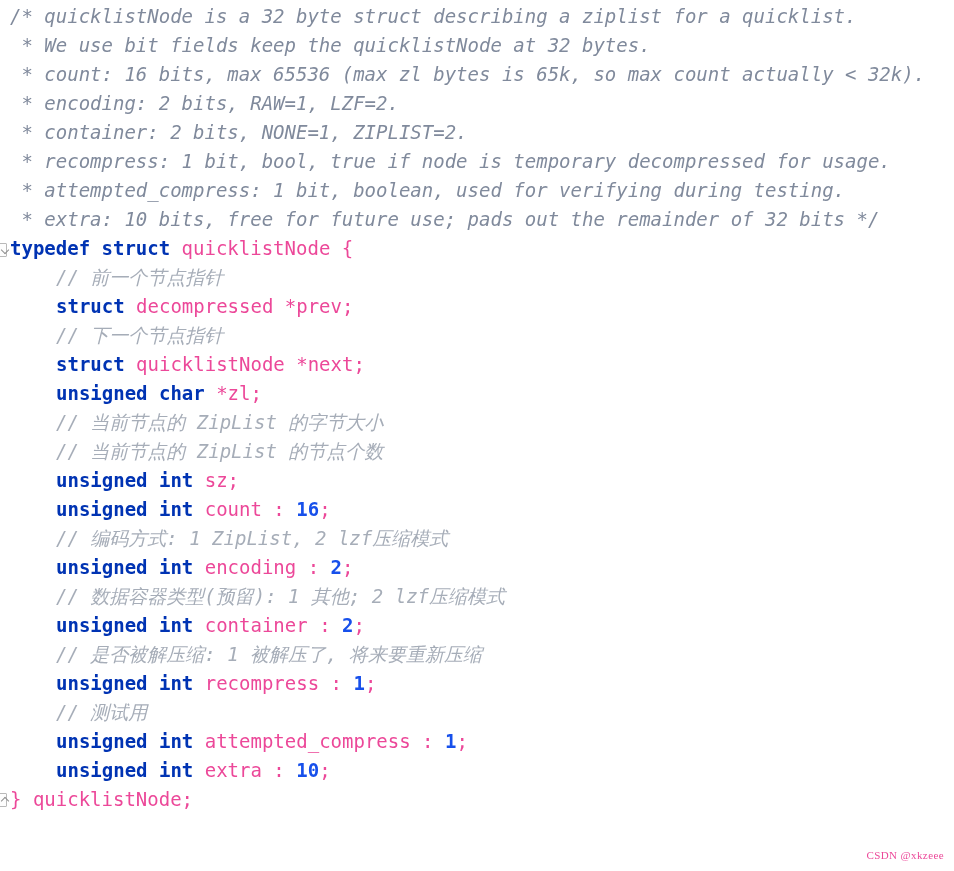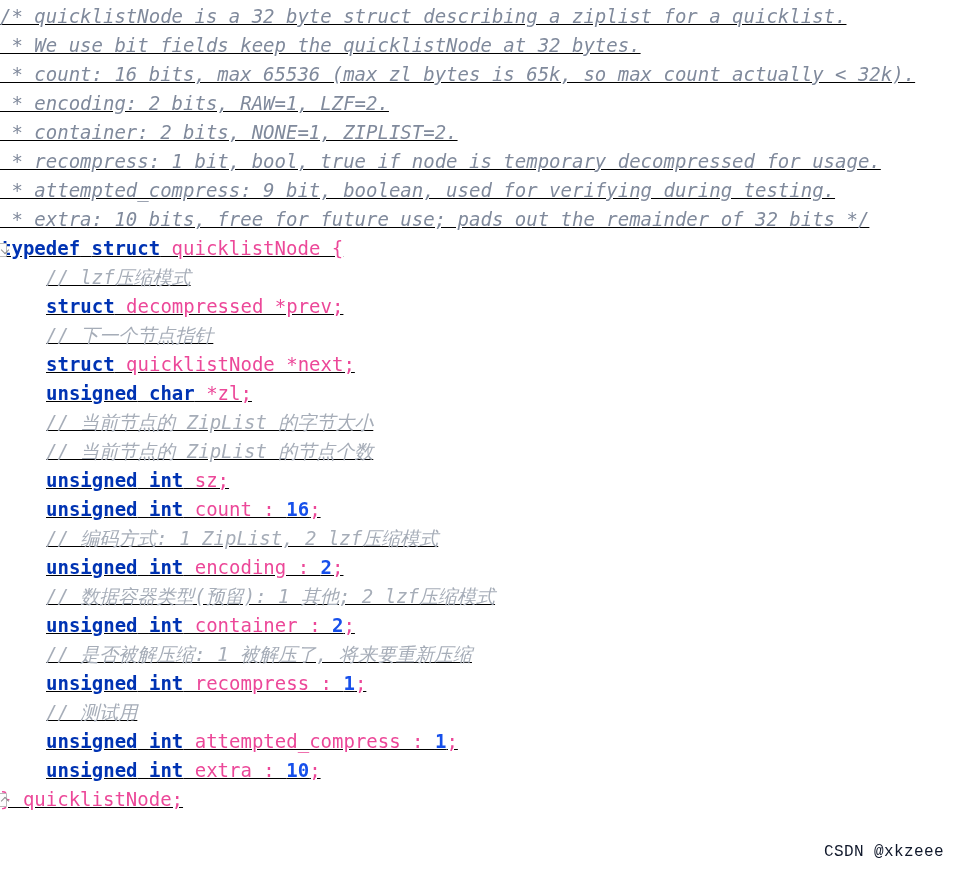--- a/index.html
+++ b/index.html
@@ -20,23 +20,22 @@
     background: #ffffff;
     padding-top: 2px;
     box-sizing: border-box;
   }
   .code-line {
     position: relative;
     height: 29px;
     line-height: 29px;
     font-size: 19px;
     white-space: pre;
-    padding-left: 0;
+    padding-left: 10px;
     letter-spacing: 0px;
-    text-decoration: underline;
   }
   .code-line .txt {
     display: inline;
   }
   
   .tok-blockcomment {
     color: #808a9c;
     font-style: italic;
     font-family: "DejaVu Sans Mono", "Liberation Mono", monospace;
   }
@@ -89,42 +88,42 @@
     top: 8px;
   }
   .fold-close::after {
     transform: rotate(135deg);
     top: 4px;
   }
   #watermark {
     position: absolute;
     right: 10px;
     bottom: 10px;
-    font-family: Liberation Mono, monospace;
-    font-size: 16px;
-    color: #0f172a;
+    font-family: Liberation Serif, serif;
+    font-size: 11px;
+    color: #ec4899;
     letter-spacing: 0.4px;
     white-space: pre;
   }
 </style>
 </head>
 <body>
 
 <div id="editor">
   <div id="code-area">
       <div class="code-line"><span class="txt tok-blockcomment">/* quicklistNode is a 32 byte struct describing a ziplist for a quicklist.</span></div>
       <div class="code-line"><span class="txt tok-blockcomment"> * We use bit fields keep the quicklistNode at 32 bytes.</span></div>
       <div class="code-line"><span class="txt tok-blockcomment"> * count: 16 bits, max 65536 (max zl bytes is 65k, so max count actually &lt; 32k).</span></div>
       <div class="code-line"><span class="txt tok-blockcomment"> * encoding: 2 bits, RAW=1, LZF=2.</span></div>
       <div class="code-line"><span class="txt tok-blockcomment"> * container: 2 bits, NONE=1, ZIPLIST=2.</span></div>
       <div class="code-line"><span class="txt tok-blockcomment"> * recompress: 1 bit, bool, true if node is temporary decompressed for usage.</span></div>
-      <div class="code-line"><span class="txt tok-blockcomment"> * attempted_compress: 9 bit, boolean, used for verifying during testing.</span></div>
+      <div class="code-line"><span class="txt tok-blockcomment"> * attempted_compress: 1 bit, boolean, used for verifying during testing.</span></div>
       <div class="code-line"><span class="txt tok-blockcomment"> * extra: 10 bits, free for future use; pads out the remainder of 32 bits */</span></div>
       <div class="code-line"><span class="fold-marker fold-open"></span><span class="txt tok-keyword">typedef</span><span class="txt tok-plain"> </span><span class="txt tok-keyword">struct</span><span class="txt tok-plain"> quicklistNode {</span></div>
-      <div class="code-line"><span class="indent"></span><span class="txt tok-linecomment">// lzf压缩模式</span></div>
+      <div class="code-line"><span class="indent"></span><span class="txt tok-linecomment">// 前一个节点指针</span></div>
       <div class="code-line"><span class="indent"></span><span class="txt tok-keyword">struct</span><span class="txt tok-plain"> decompressed *prev;</span></div>
       <div class="code-line"><span class="indent"></span><span class="txt tok-linecomment">// 下一个节点指针</span></div>
       <div class="code-line"><span class="indent"></span><span class="txt tok-keyword">struct</span><span class="txt tok-plain"> quicklistNode *next;</span></div>
       <div class="code-line"><span class="indent"></span><span class="txt tok-keyword">unsigned</span><span class="txt tok-plain"> </span><span class="txt tok-keyword">char</span><span class="txt tok-plain"> *zl;</span></div>
       <div class="code-line"><span class="indent"></span><span class="txt tok-linecomment">// 当前节点的 ZipList 的字节大小</span></div>
       <div class="code-line"><span class="indent"></span><span class="txt tok-linecomment">// 当前节点的 ZipList 的节点个数</span></div>
       <div class="code-line"><span class="indent"></span><span class="txt tok-keyword">unsigned</span><span class="txt tok-plain"> </span><span class="txt tok-keyword">int</span><span class="txt tok-plain"> sz;</span></div>
       <div class="code-line"><span class="indent"></span><span class="txt tok-keyword">unsigned</span><span class="txt tok-plain"> </span><span class="txt tok-keyword">int</span><span class="txt tok-plain"> count : </span><span class="txt tok-number">16</span><span class="txt tok-plain">;</span></div>
       <div class="code-line"><span class="indent"></span><span class="txt tok-linecomment">// 编码方式: 1 ZipList, 2 lzf压缩模式</span></div>
       <div class="code-line"><span class="indent"></span><span class="txt tok-keyword">unsigned</span><span class="txt tok-plain"> </span><span class="txt tok-keyword">int</span><span class="txt tok-plain"> encoding : </span><span class="txt tok-number">2</span><span class="txt tok-plain">;</span></div>

